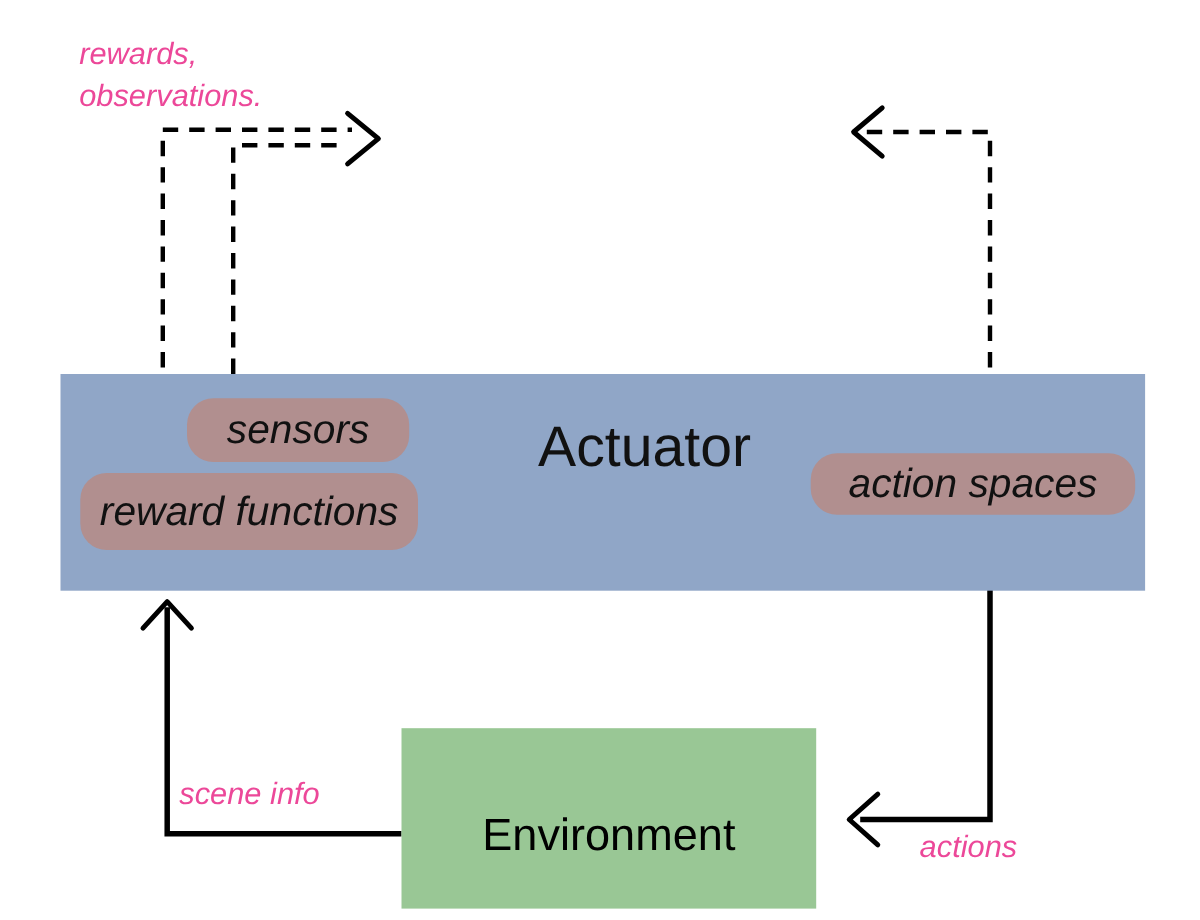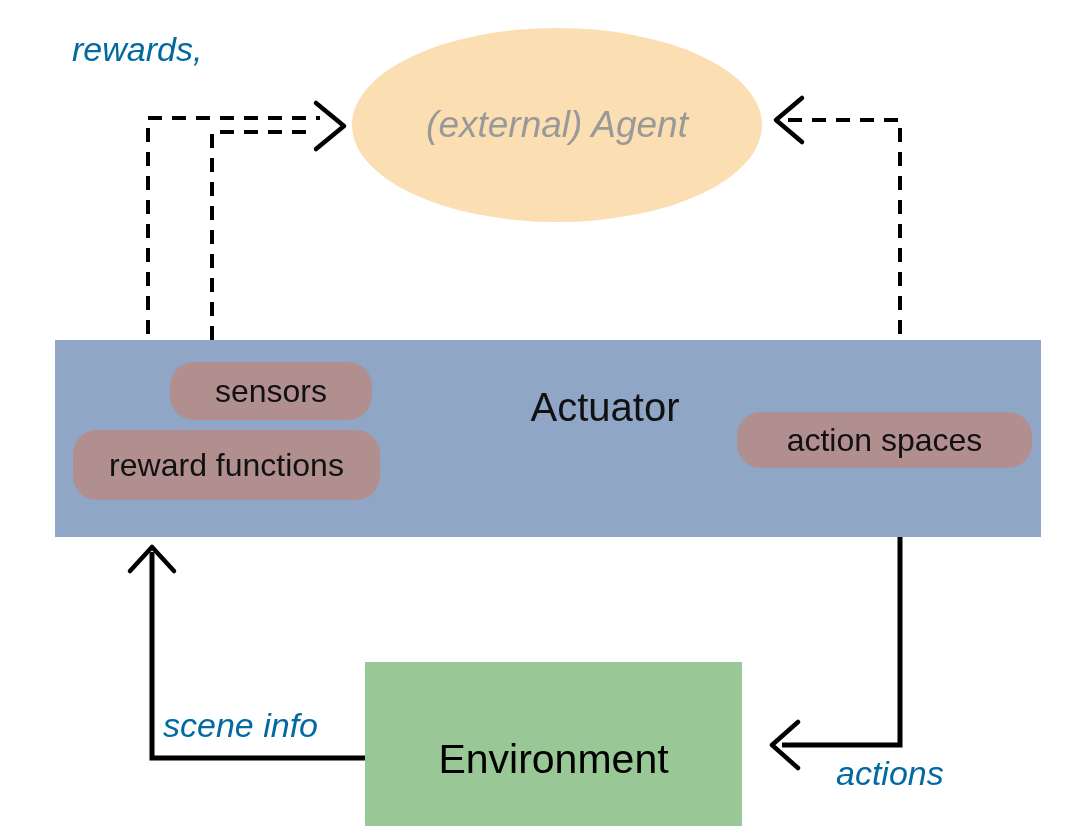--- a/index.html
+++ b/index.html
@@ -38,35 +38,36 @@
     white-space: nowrap;
   }
   .band {
     position: absolute;
     left: 55px; top: 340px;
     width: 986px; height: 197px;
     background: #90a6c7;
   }
   .band-title {
     position: absolute;
-    left: 435px; top: 381px;
+    left: 416px; top: 381px;
     width: 340px;
     text-align: center;
-    font-size: 40px;
+    font-size: 52px;
     line-height: 52px;
     color: #111111;
   }
   .pill {
     position: absolute;
     background: #b18f8f;
     border-radius: 24px;
     display: flex;
     align-items: center;
     justify-content: center;
-    font-size: 32px;
+    font-style: italic;
+    font-size: 37px;
     color: #111111;
     white-space: nowrap;
   }
   .pill-sensors   { left: 170px; top: 362px; width: 202px; height: 58px; }
   .pill-rewardfns { left: 73px;  top: 430px; width: 307px; height: 70px; }
   .pill-actions   { left: 737px; top: 412px; width: 295px; height: 56px; }
   .environment-box {
     position: absolute;
     left: 365px; top: 662px;
     width: 377px; height: 164px;
@@ -76,22 +77,22 @@
     justify-content: center;
   }
   .environment-label {
     font-size: 41px;
     color: #000000;
     margin-top: 31px;
   }
   .edge-label {
     position: absolute;
     font-style: italic;
-    font-size: 34px;
-    color: #0369a1;
+    font-size: 28px;
+    color: #ec4899;
     white-space: nowrap;
   }
   .lbl-rewards { left: 72px; top: 30px; line-height: 38px; }
   .lbl-scene   { left: 163px; top: 706px; }
   .lbl-actions { left: 836px; top: 754px; }
   svg .dashed {
     stroke: #000000;
     stroke-width: 4;
     stroke-dasharray: 14 10;
     fill: none;
@@ -125,26 +126,24 @@
     <polyline class="head" points="802,98 776,120 802,142"></polyline>
     <polyline class="head" points="878,366 900,390 922,366"></polyline>
 
     <path class="solid" d="M 900 468 L 900 745 L 782 745"></path>
     <polyline class="head" points="798,722 772,745 798,768"></polyline>
 
     <path class="solid" d="M 365 758 L 152 758 L 152 552"></path>
     <polyline class="head" points="130,571 152,547 174,571"></polyline>
   </svg>
 
-  <div class="agent-ellipse">
-    <span class="agent-label">(external) Agent</span>
-  </div>
 
   <div class="edge-label lbl-rewards">
     <div>rewards,</div>
+    <div>observations.</div>
   </div>
 
   <div class="band"></div>
   <div class="band-title">
     <div>Actuator</div>
   </div>
 
   <div class="pill pill-sensors">
     <span>sensors</span>
   </div>

